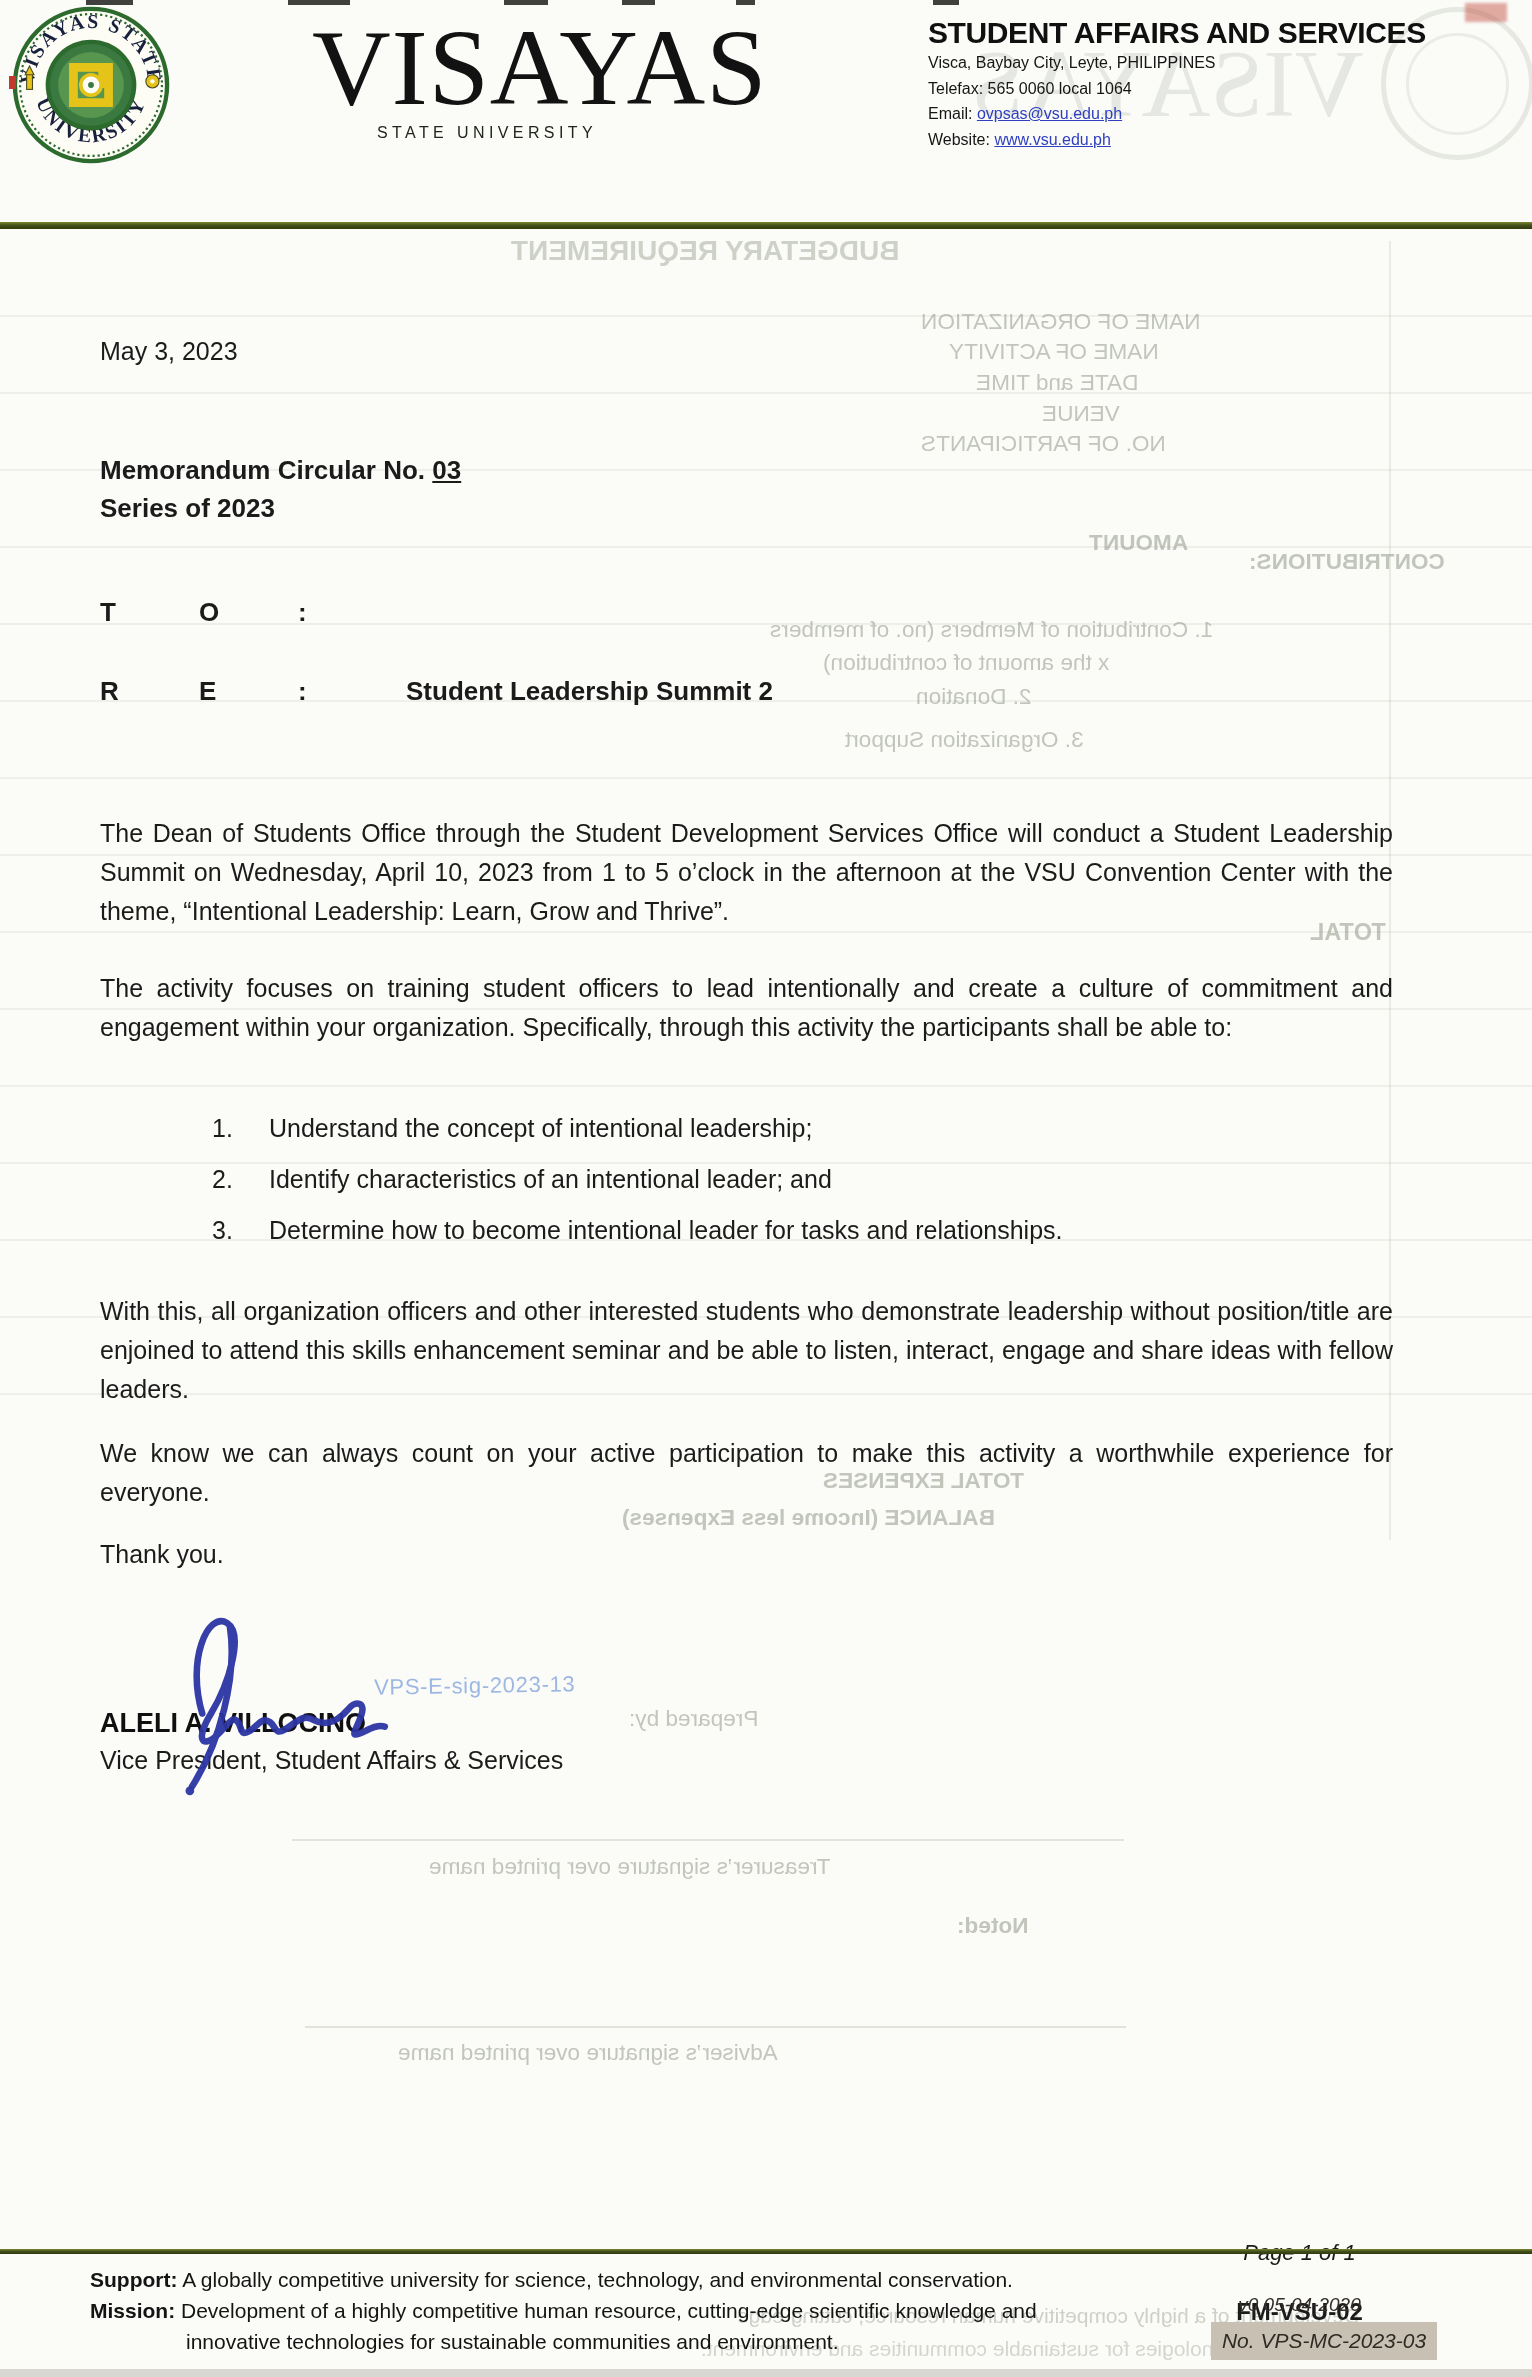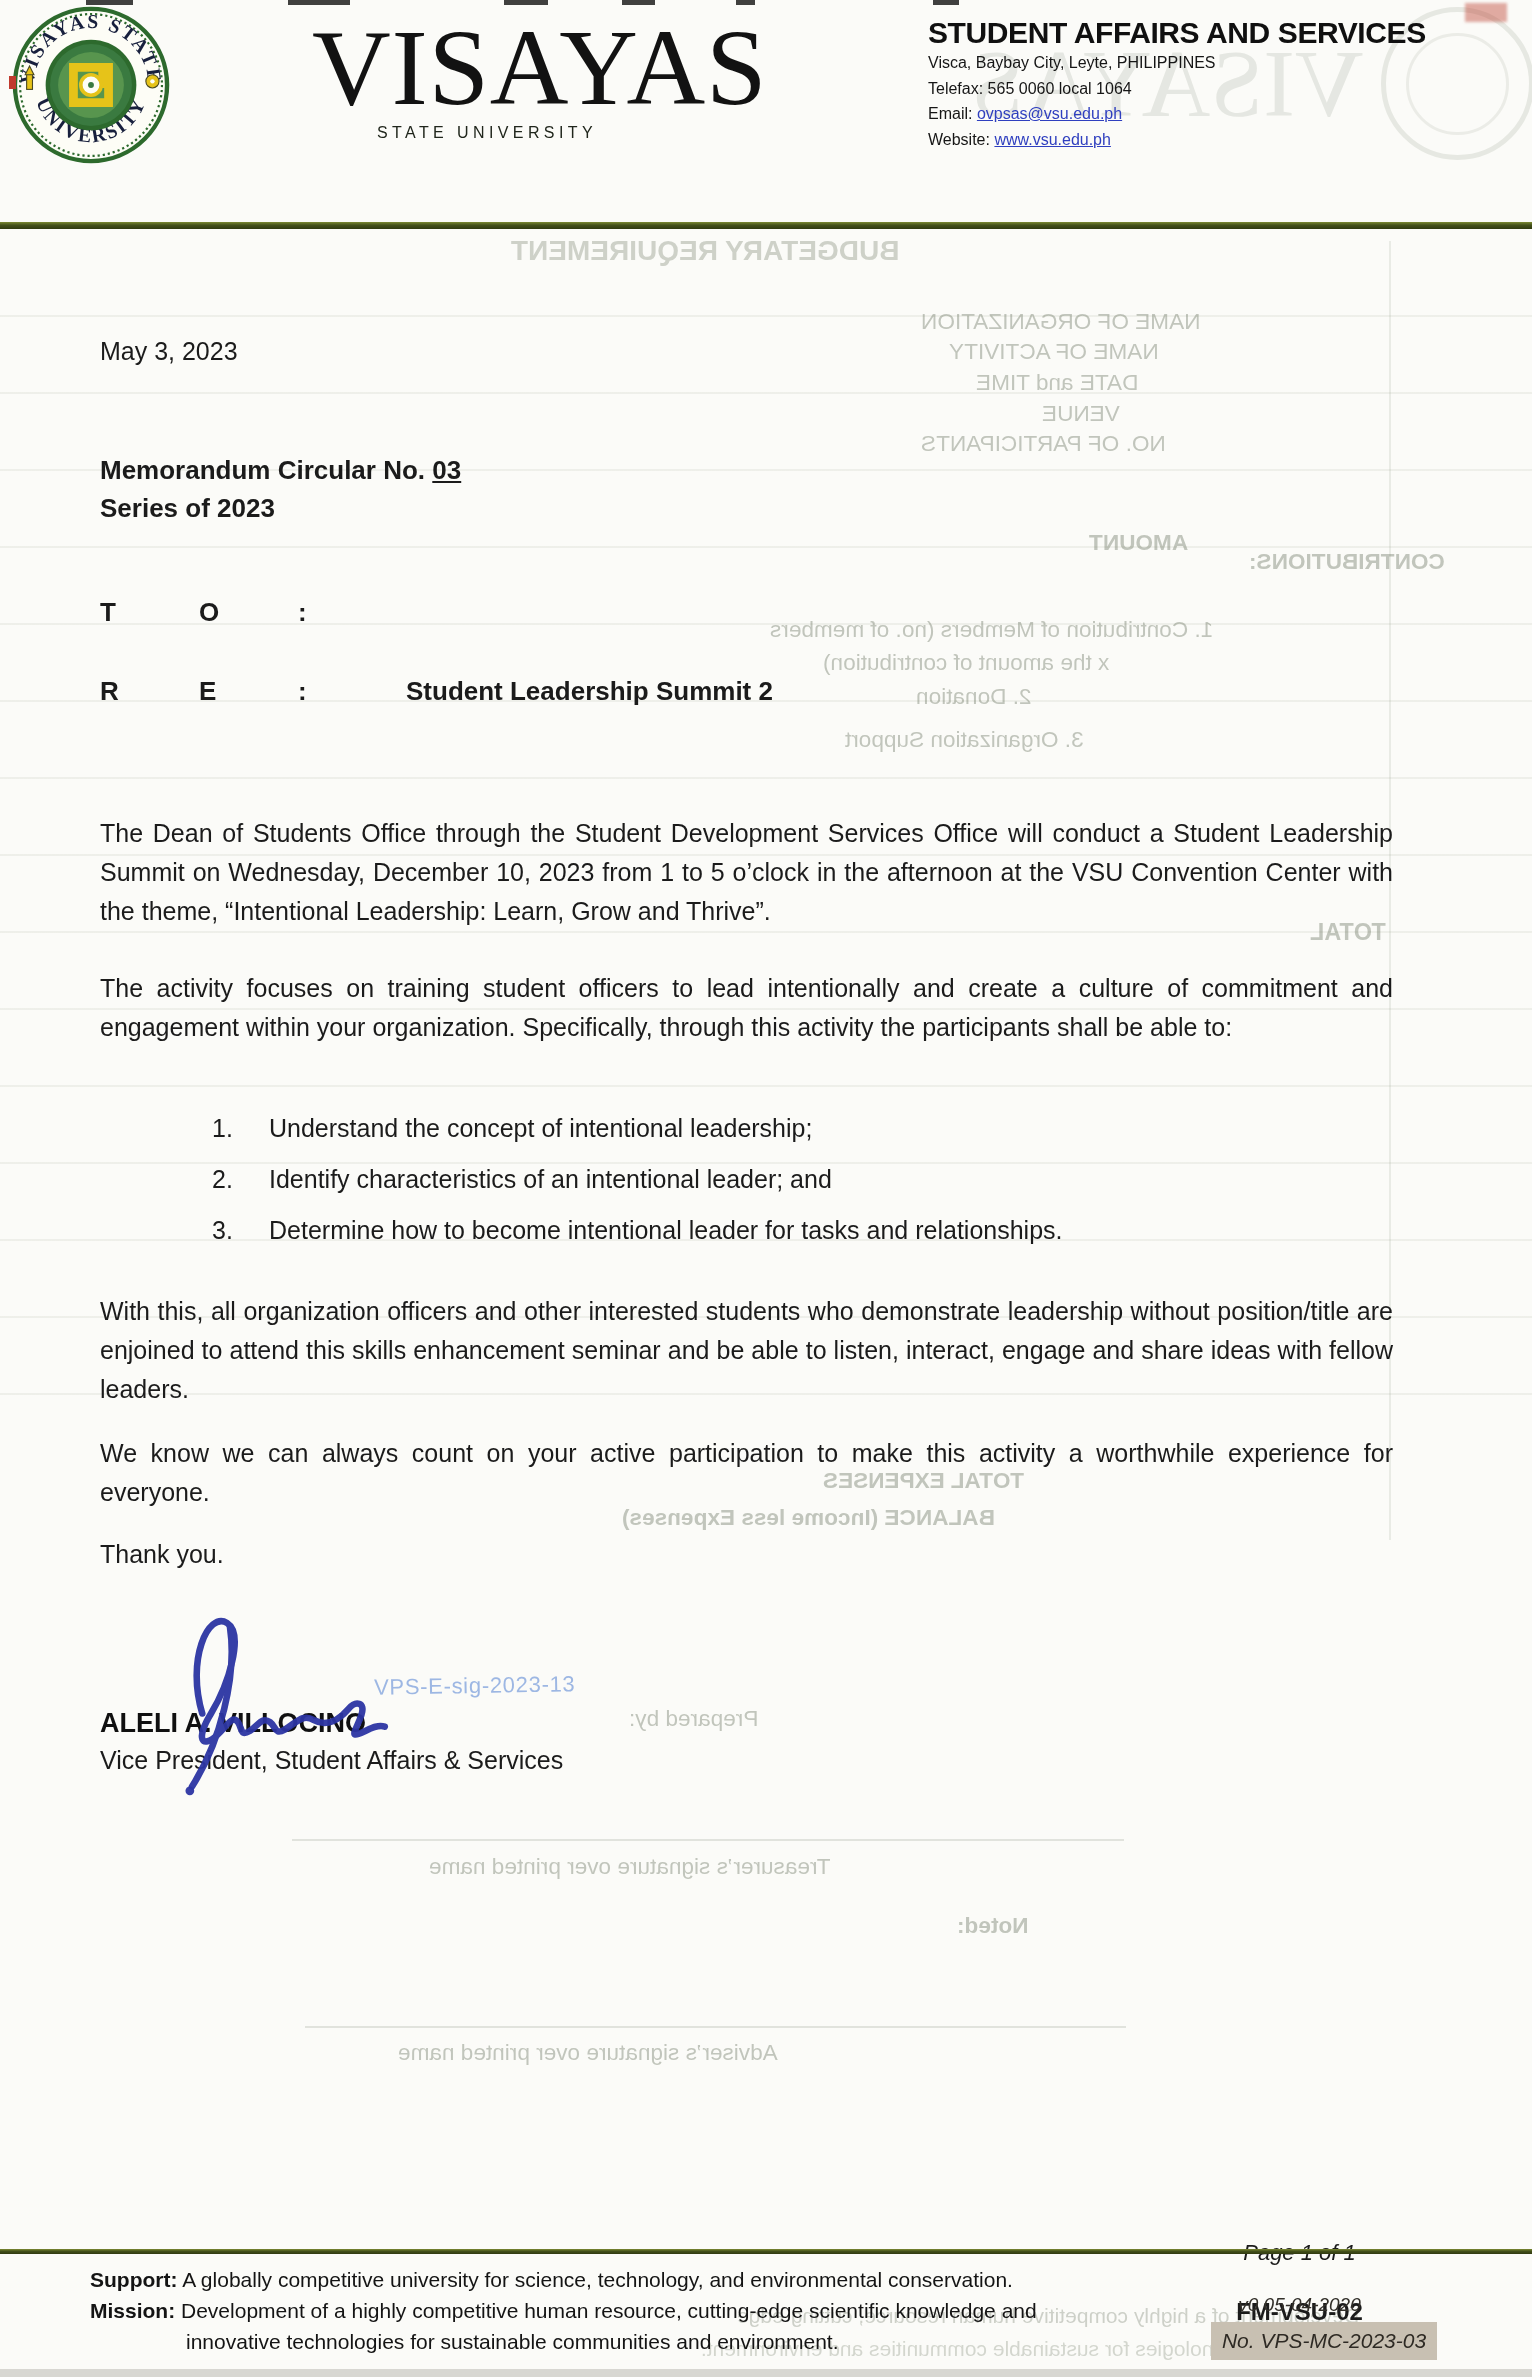--- a/index.html
+++ b/index.html
@@ -195,21 +195,21 @@
       <span style="left:198px;">:</span>
     </div>
 
     <div class="subjrow" style="top:676px;">
       <span style="left:0;">R</span>
       <span style="left:99px;">E</span>
       <span style="left:198px;">:</span>
       <span style="left:306px;">Student Leadership Summit 2</span>
     </div>
 
-    <p class="para" style="top:814px;">The Dean of Students Office through the Student Development Services Office will conduct a Student Leadership Summit on Wednesday, December 10, 2023 from 1 to 5 o’clock in the afternoon at the VSU Convention Center with the theme, “Intentional Leadership: Learn, Grow and Thrive”.</p>
+    <p class="para" style="top:814px;">The Dean of Students Office through the Student Development Services Office will conduct a Student Leadership Summit on Wednesday, April 10, 2023 from 1 to 5 o’clock in the afternoon at the VSU Convention Center with the theme, “Intentional Leadership: Learn, Grow and Thrive”.</p>
     <p class="para" style="top:969px;">The activity focuses on training student officers to lead intentionally and create a culture of commitment and engagement within your organization. Specifically, through this activity the participants shall be able to:</p>
 
     <div class="listrow" style="top:1114px;">
       <span class="num">1.</span>
       <span class="txt">Understand the concept of intentional leadership;</span>
     </div>
     <div class="listrow" style="top:1165px;">
       <span class="num">2.</span>
       <span class="txt">Identify characteristics of an intentional leader; and</span>
     </div>

